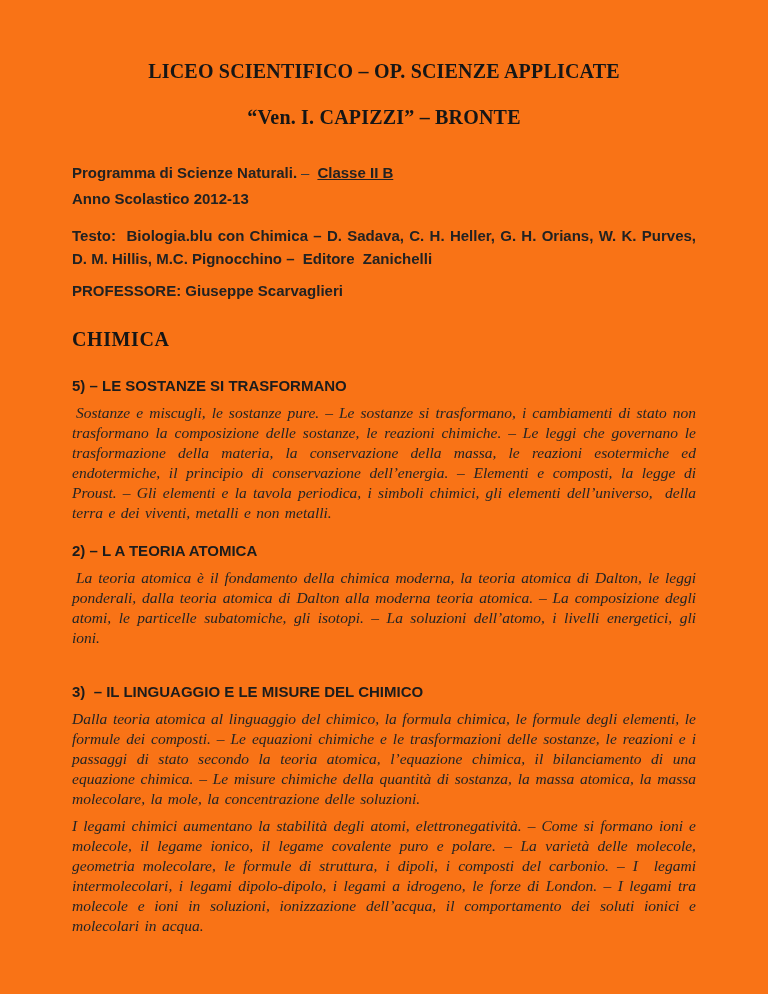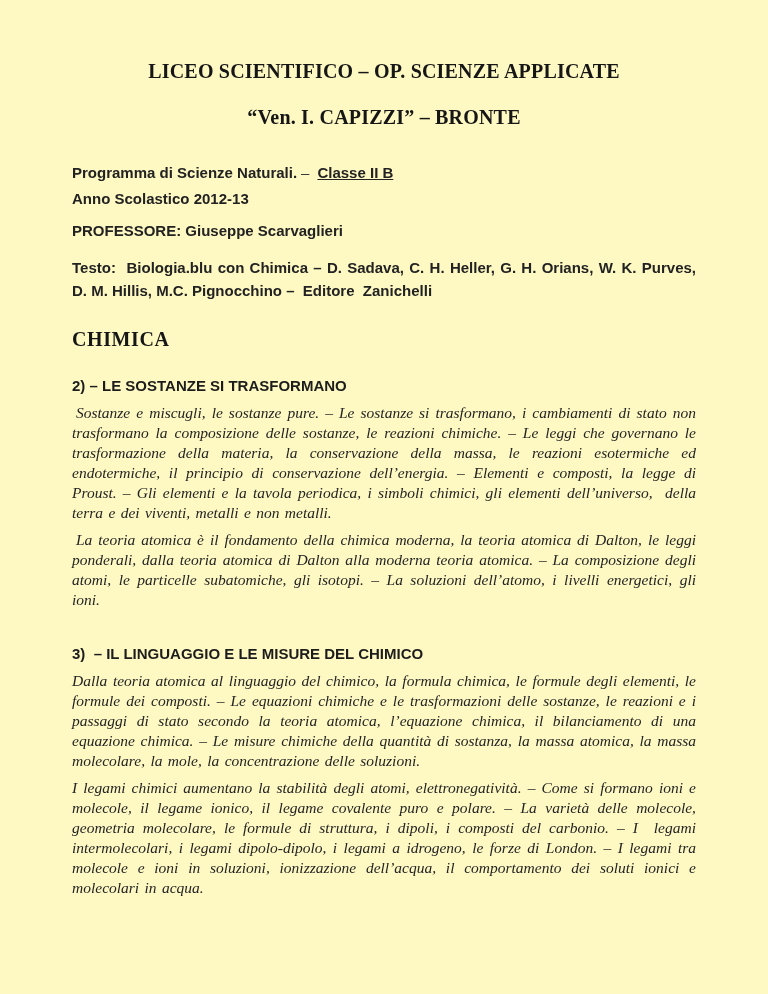--- a/index.html
+++ b/index.html
@@ -7,21 +7,21 @@
   body {
     width: 768px;
     height: 994px;
     font-family: "Liberation Sans", sans-serif;
     color: #1f1f1f;
     overflow: hidden;
   }
   .page {
     width: 768px;
     height: 994px;
-    background: #fef9c3;
+    background: #f97316;
     padding: 58px 72px 0 72px;
   }
   .doc-title {
     font-family: "Liberation Serif", serif;
     font-weight: bold;
     font-size: 20px;
     line-height: 26px;
     text-align: center;
     color: #161616;
     letter-spacing: 0.2px;
@@ -103,29 +103,30 @@
   <div class="doc-title">LICEO SCIENTIFICO – OP. SCIENZE APPLICATE</div>
 
   <div class="doc-subtitle">“Ven. I. CAPIZZI” – BRONTE</div>
 
   <div class="program-line">
     <span>Programma di Scienze Naturali.</span><span class="sep">–</span><span class="class-name">Classe II B</span>
   </div>
 
   <div class="meta-line school-year">Anno Scolastico 2012-13</div>
 
+  <div class="meta-line textbook">Testo: &nbsp;Biologia.blu con Chimica – D. Sadava, C. H. Heller, G. H. Orians, W. K. Purves, D. M. Hillis, M.C. Pignocchino – &nbsp;Editore &nbsp;Zanichelli</div>
+
   <div class="meta-line professor">PROFESSORE: Giuseppe Scarvaglieri</div>
-
-  <div class="meta-line textbook">Testo: &nbsp;Biologia.blu con Chimica – D. Sadava, C. H. Heller, G. H. Orians, W. K. Purves, D. M. Hillis, M.C. Pignocchino – &nbsp;Editore &nbsp;Zanichelli</div>
 
   <div class="subject-heading">CHIMICA</div>
 
-  <div class="section-heading sh-1">2) – LE SOSTANZE SI TRASFORMANO</div>
+  <div class="section-heading sh-1">5) – LE SOSTANZE SI TRASFORMANO</div>
   <div class="section-body indent-slight">Sostanze e miscugli, le sostanze pure. – Le sostanze si trasformano, i cambiamenti di stato non trasformano la composizione delle sostanze, le reazioni chimiche. – Le leggi che governano le trasformazione della materia, la conservazione della massa, le reazioni esotermiche ed endotermiche, il principio di conservazione dell’energia. – Elementi e composti, la legge di Proust. – Gli elementi e la tavola periodica, i simboli chimici, gli elementi dell’universo, &nbsp;della terra e dei viventi, metalli e non metalli.</div>
 
+  <div class="section-heading sh-2">2) – L A TEORIA ATOMICA</div>
   <div class="section-body indent-slight">La teoria atomica è il fondamento della chimica moderna, la teoria atomica di Dalton, le leggi ponderali, dalla teoria atomica di Dalton alla moderna teoria atomica. – La composizione degli atomi, le particelle subatomiche, gli isotopi. – La soluzioni dell’atomo, i livelli energetici, gli ioni.</div>
 
   <div class="section-heading sh-3">3) &nbsp;– IL LINGUAGGIO E LE MISURE DEL CHIMICO</div>
   <div class="section-body">Dalla teoria atomica al linguaggio del chimico, la formula chimica, le formule degli elementi, le formule dei composti. – Le equazioni chimiche e le trasformazioni delle sostanze, le reazioni e i passaggi di stato secondo la teoria atomica, l’equazione chimica, il bilanciamento di una equazione chimica. – Le misure chimiche della quantità di sostanza, la massa atomica, la massa molecolare, la mole, la concentrazione delle soluzioni.</div>
 
   <div class="section-body">I legami chimici aumentano la stabilità degli atomi, elettronegatività. – Come si formano ioni e molecole, il legame ionico, il legame covalente puro e polare. – La varietà delle molecole, geometria molecolare, le formule di struttura, i dipoli, i composti del carbonio. – I &nbsp;legami intermolecolari, i legami dipolo-dipolo, i legami a idrogeno, le forze di London. – I legami tra molecole e ioni in soluzioni, ionizzazione dell’acqua, il comportamento dei soluti ionici e molecolari in acqua.</div>
 
 </div>
 
 </body></html>

